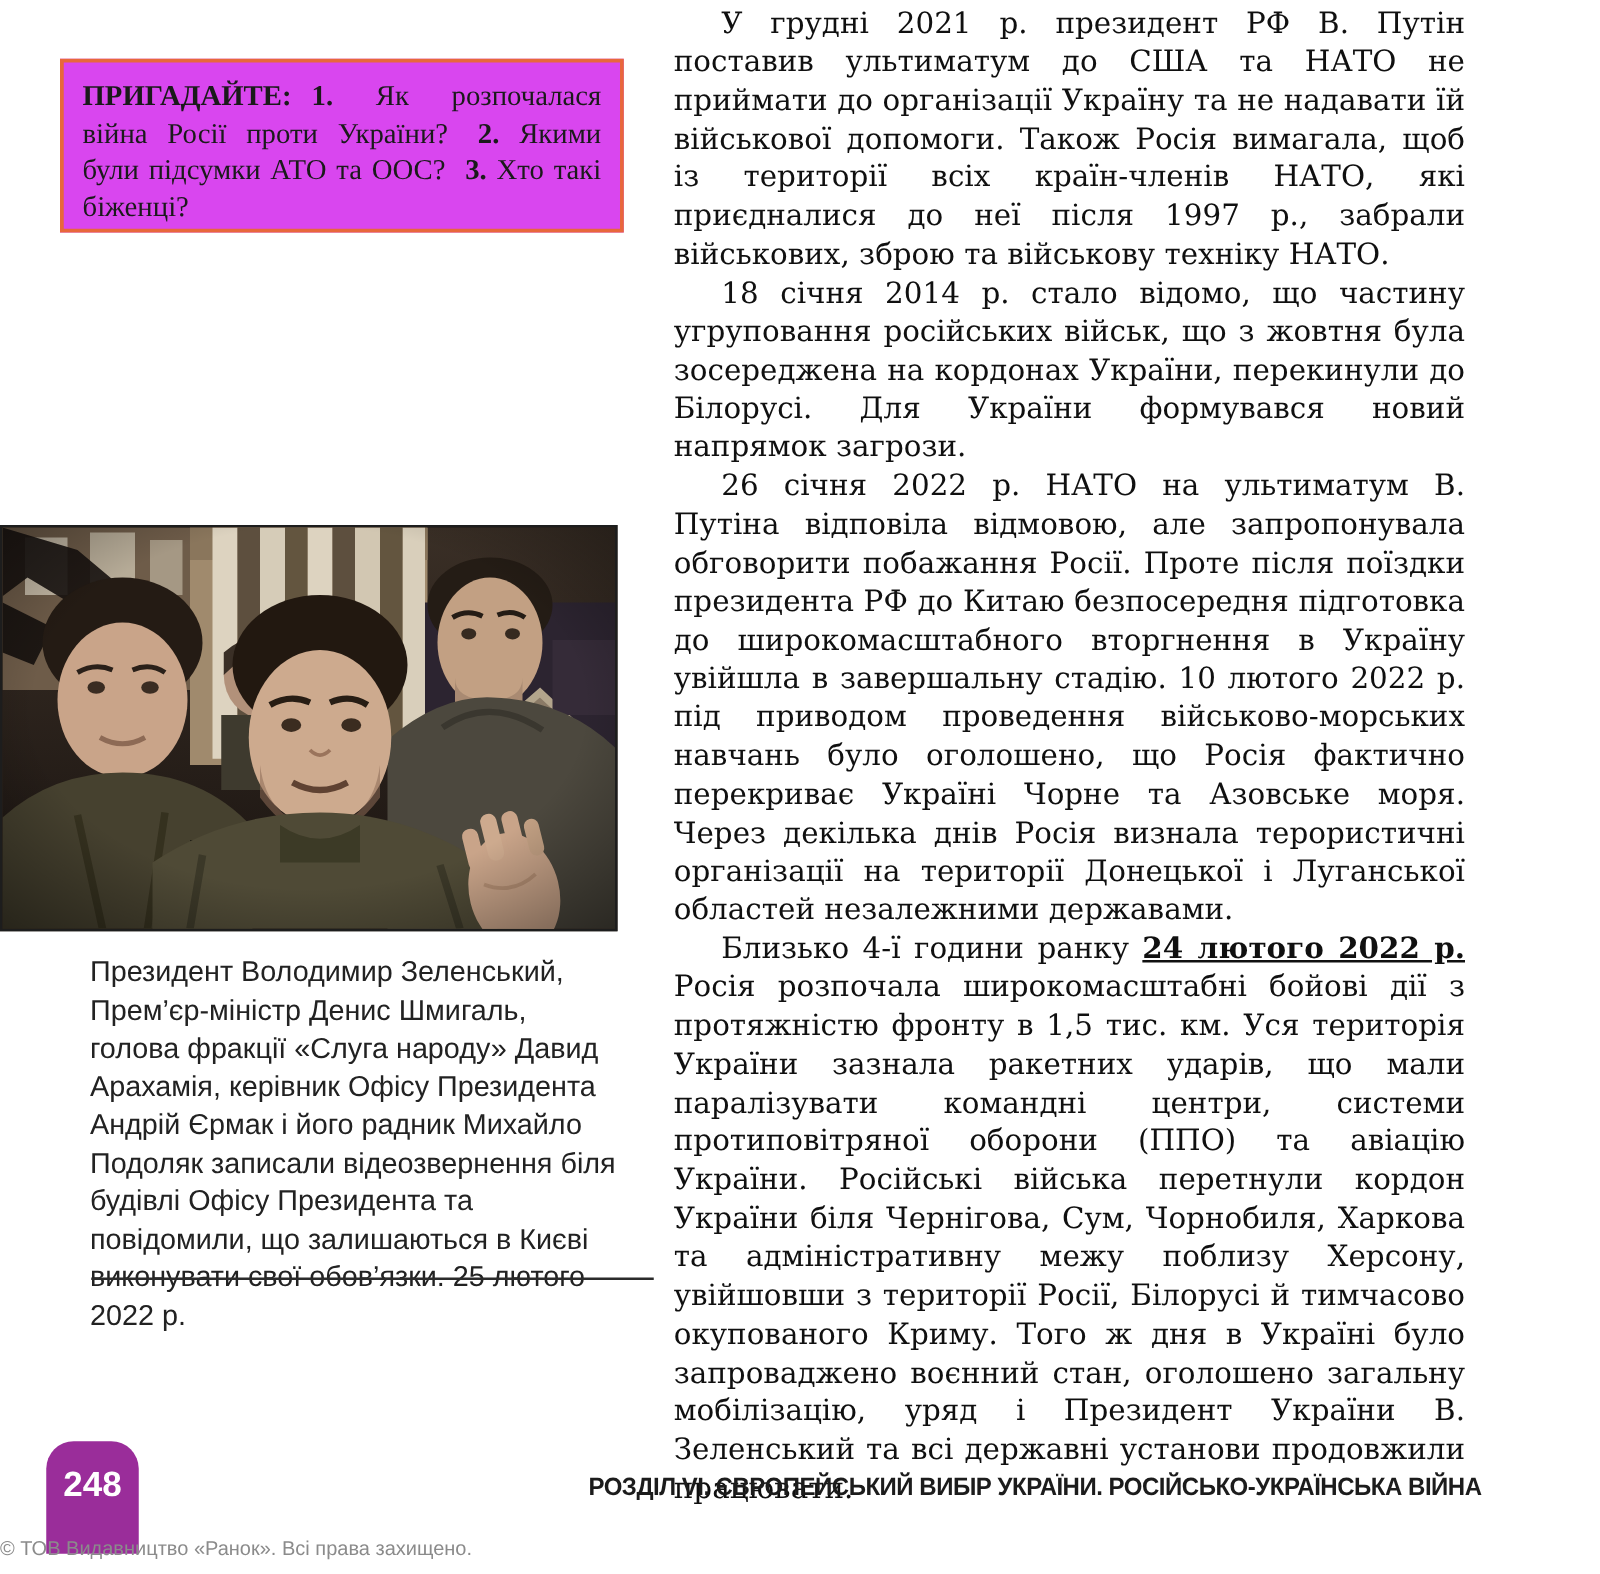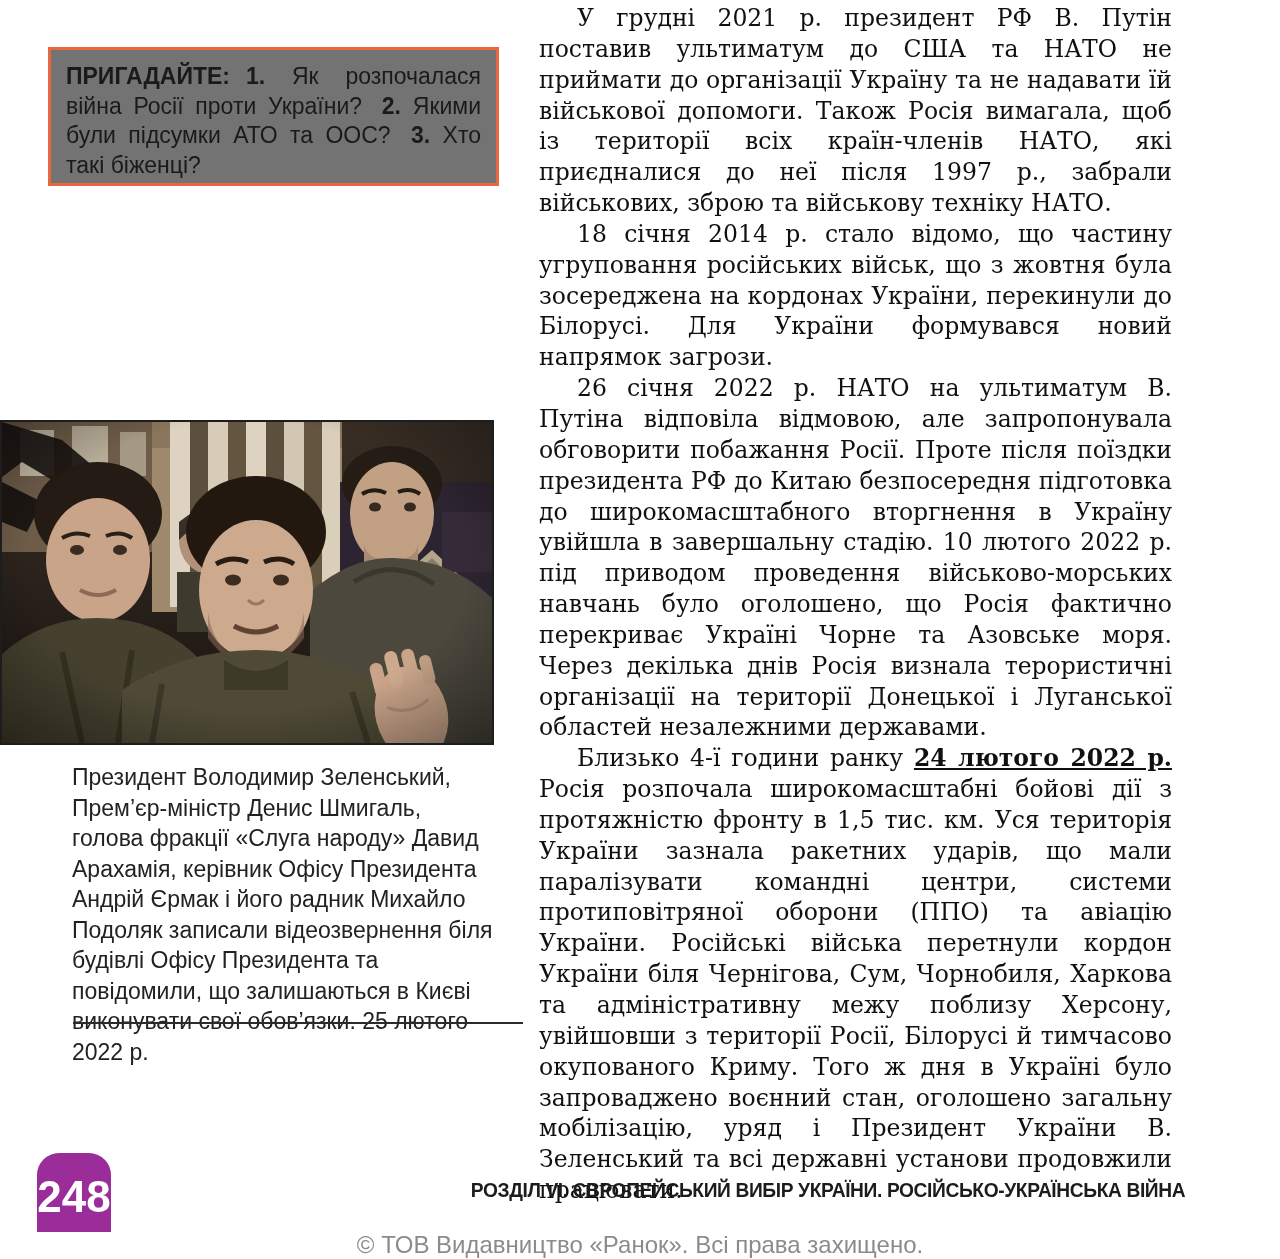--- a/index.html
+++ b/index.html
@@ -6,23 +6,23 @@
   html,body { background:#ffffff; }
   .page {
     position:relative; width:1280px; height:1259px;
     background:#ffffff; overflow:hidden;
     font-family:"Liberation Sans", sans-serif; color:#1a1a1a;
   }
 
   
   .recall-box {
     position:absolute; left:48px; top:47px; width:451px; height:139px;
-    background:#737373; border:3px solid #e8673c;
+    background:#d946ef; border:3px solid #e8673c;
     padding:12px 15px; 
-    font-size:23px; line-height:29.5px; text-align:justify;
+    font-size:23px; line-height:29.5px; text-align:justify;font-family:Liberation Serif, serif;
   }
   .recall-box b { font-weight:700; }
   .recall-box .qnum { margin-left:8px; }
 
   
   .photo {
     position:absolute; left:0px; top:420px; width:494px; height:325px;
     border:2px solid #1d1d1d; background:#2a2119;
   }
   .photo svg { display:block; width:100%; height:100%; }
@@ -45,25 +45,25 @@
   .task-arrows { display:flex; margin-top:5px; flex:0 0 auto; }
   .tri {
     width:16px; height:20px; background:#9a2d9a;
     clip-path:polygon(0 0, 100% 50%, 0 100%);
   }
   .tri + .tri { margin-left:-3px; }
   .task-text { font-size:23px; line-height:30.5px; width:352px; }
 
   
   .page-tab {
-    position:absolute; left:37px; top:1153px; width:74px; height:79px;
+    position:absolute; left:37px; top:1153px; width:74px; height:90px;
     background:#9a2d9a; border-radius:22px 22px 0 0;
     display:flex; justify-content:center;
     padding-top:19px;
-    color:#ffffff; font-size:44px; font-weight:700;
+    color:#ffffff; font-size:28px; font-weight:700;
   }
 
   
   .article {
     position:absolute; left:539px; top:3px; width:633px;
     font-family:"DejaVu Serif", serif;
     font-size:23.5px; line-height:30.85px; color:#101010;
     text-align:justify;
   }
   .article p { text-indent:38px; margin:0; }
@@ -71,21 +71,21 @@
 
   
   .footer-chapter {
     position:absolute; right:95px; top:1179px;
     font-size:20px; font-weight:700; letter-spacing:-0.4px;
     color:#1c1c1c; white-space:nowrap;
     transform:scaleX(0.96); transform-origin:right center;
   }
   .footer-copyright {
     position:absolute; left:0; right:0; top:1231px;
-    text-align:center; font-size:24px; color:#8b8b8b;
+    font-size:16px; color:#8b8b8b;
   }
 </style>
 </head>
 <body>
 
 <div class="page">
 
   <div class="recall-box">
     <b>ПРИГАДАЙТЕ:</b><span class="qnum"></span><b class="qnum">1.</b>
     <span>Як розпочалася війна Росії проти України?</span>

